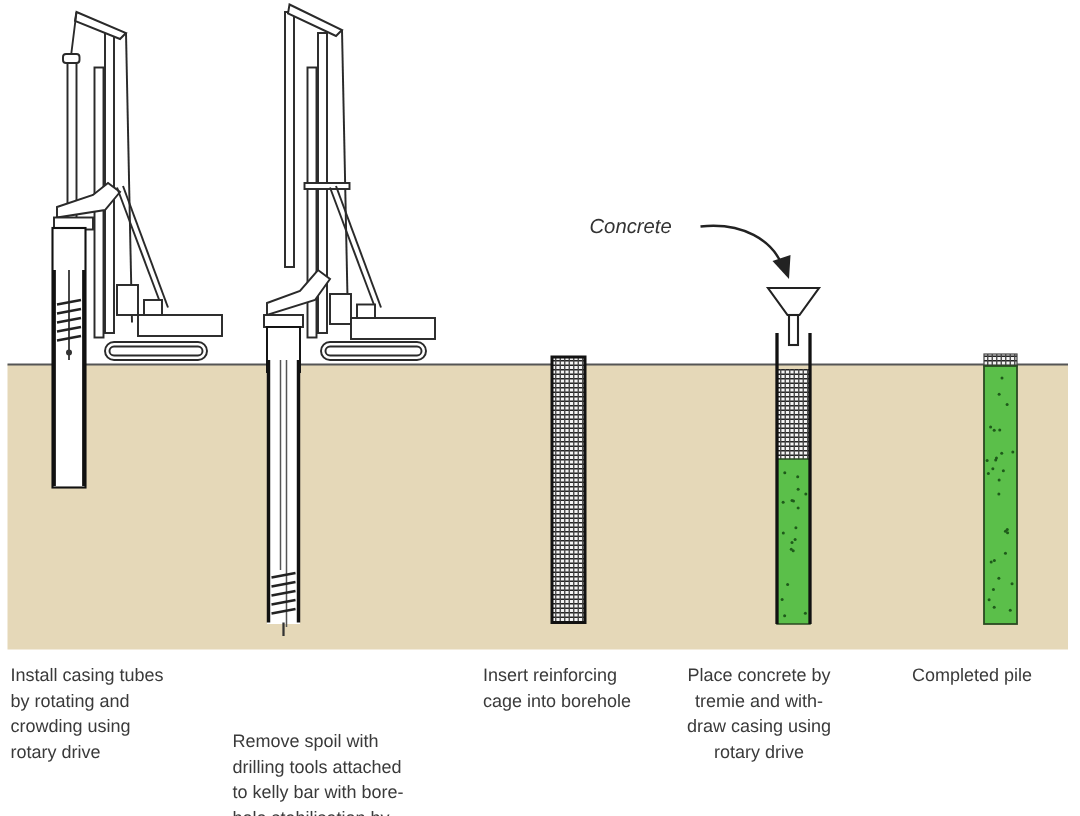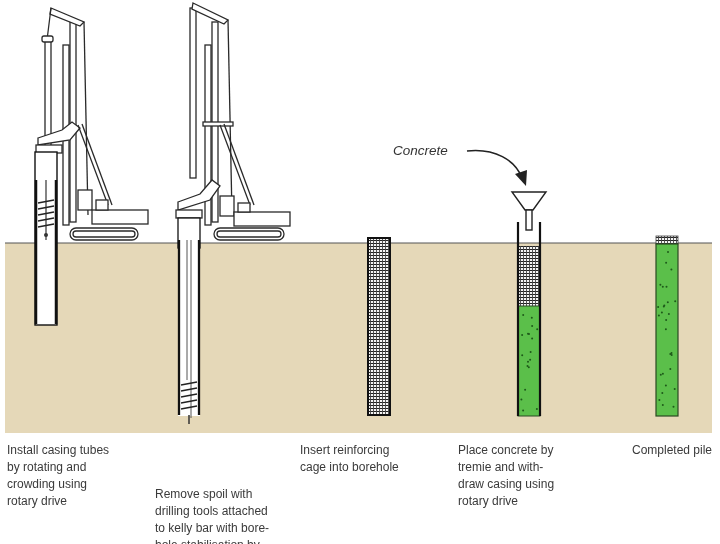--- a/index.html
+++ b/index.html
@@ -178,19 +178,19 @@
 
 <div class="caption" style="left:7px;">Install casing tubes
 by rotating and
 crowding using
 rotary drive</div>
 <div class="caption" style="left:155px;margin-top:44px;">Remove spoil with
 drilling tools attached
 to kelly bar with bore-
 hole stabilisation by
 temporary casing</div>
-<div class="caption" style="left:300px;">Insert reinforcing
+<div class="caption" style="left:322px;">Insert reinforcing
 cage into borehole</div>
-<div class="caption" style="left:458px;">Place concrete by
+<div class="caption" style="left:458px;text-align:center;">Place concrete by
 tremie and with-
 draw casing using
 rotary drive</div>
-<div class="caption" style="left:632px;text-align:center;">Completed pile</div>
+<div class="caption" style="left:608px;text-align:center;">Completed pile</div>
 
 </body></html>

